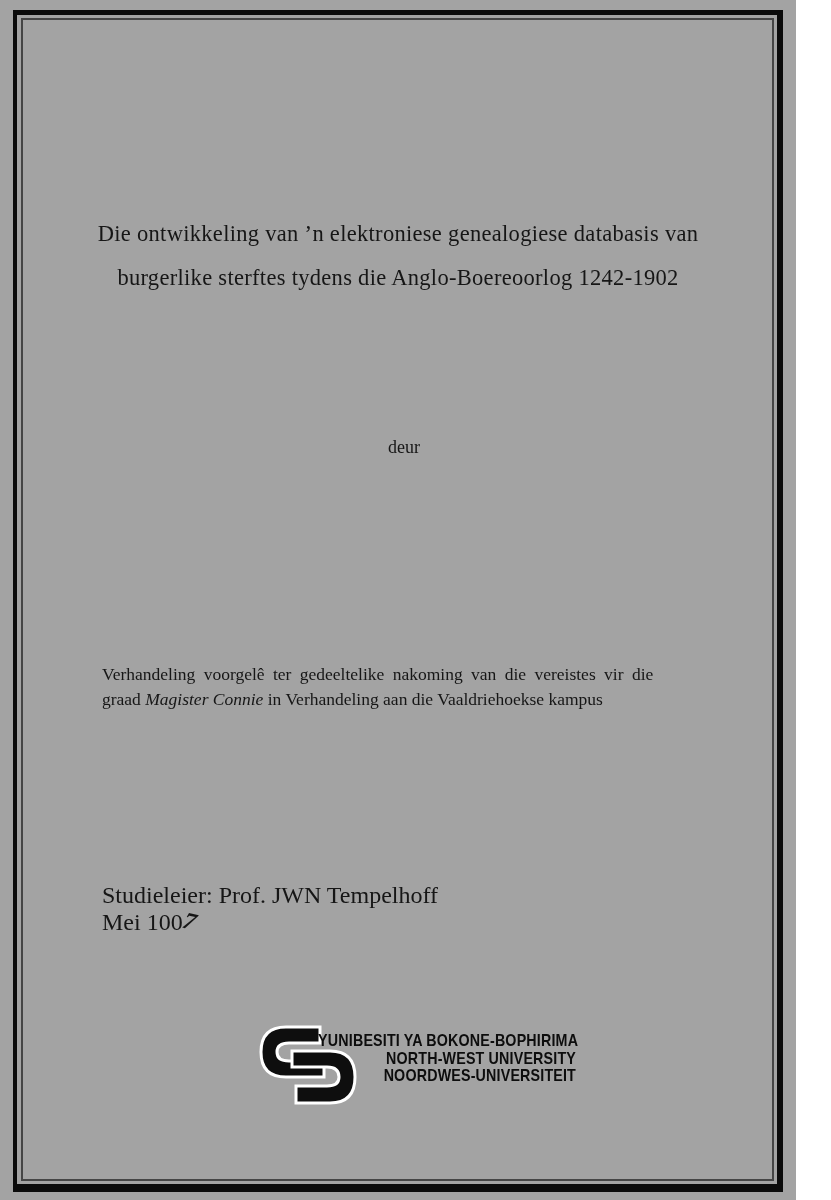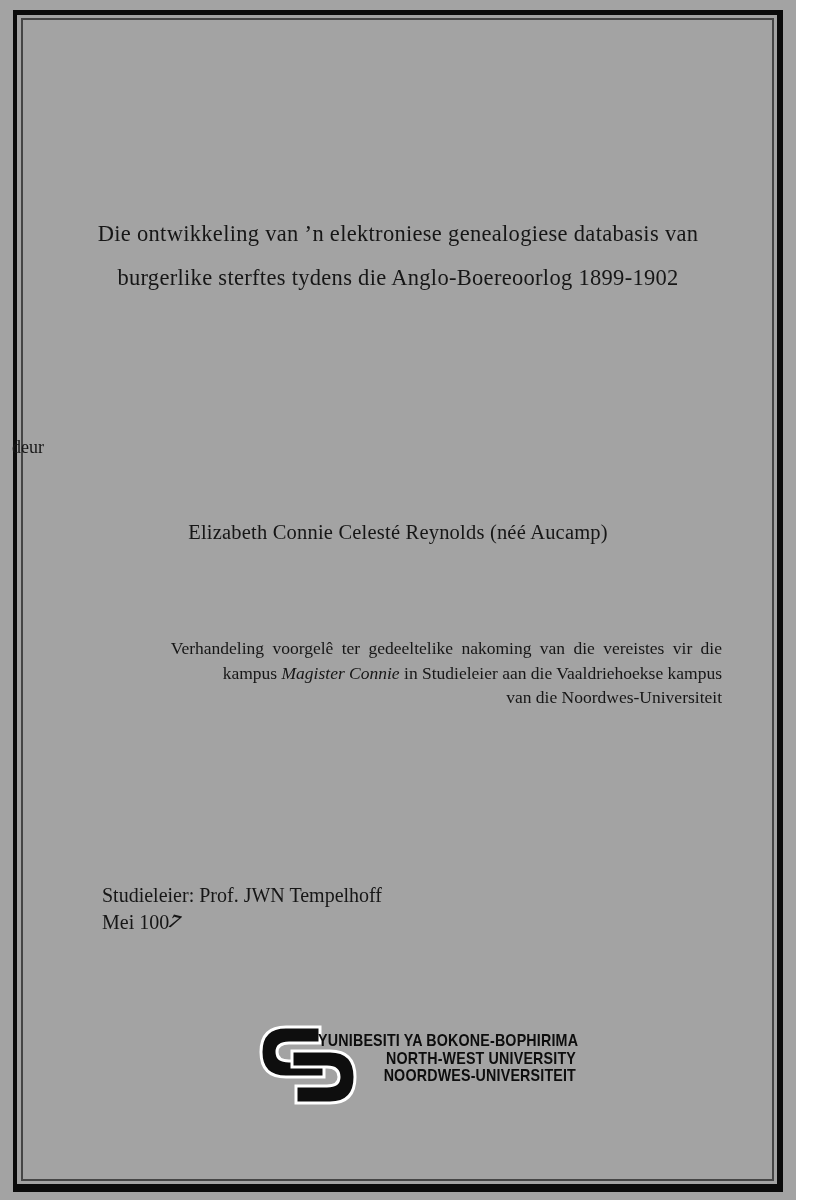--- a/index.html
+++ b/index.html
@@ -33,48 +33,48 @@
     position: absolute;
     left: 40px; right: 40px; top: 212px;
     text-align: center;
     font-size: 22.5px;
     line-height: 44px;
     letter-spacing: 0.3px;
   }
   .byline {
     position: absolute;
     left: 0; right: 0; top: 437px;
+    text-align: center;
     font-size: 18px;
     padding-left: 12px;
   }
   .author-line {
     position: absolute;
     left: 0; right: 0; top: 521px;
     text-align: center;
     font-size: 20.5px;
     letter-spacing: 0.2px;
   }
   .statement {
     position: absolute;
-    left: 102px; top: 636px;
+    left: 102px; top: 662px;
     width: 620px;
     font-size: 17.5px;
     line-height: 24.5px;
-    text-align: right;
   }
   .statement .justified-line {
     word-spacing: 4px;
   }
   .statement .italic {
     font-style: italic;
   }
   .credits {
     position: absolute;
     left: 102px; top: 882px;
-    font-size: 20px;
+    font-size: 24px;
     line-height: 26.5px;
   }
   
   .digit-odd {
     display: inline-block;
     font-weight: 700;
     transform: rotate(13deg) skewX(-16deg) translateY(-1px);
   }
   .logo {
     position: absolute;
@@ -104,31 +104,29 @@
 </head>
 <body>
 
 <div class="scan">
 
   <div class="frame-outer"></div>
   <div class="frame-inner"></div>
 
   <div class="title-block">
     <div>Die ontwikkeling van ’n elektroniese genealogiese databasis van</div>
-    <div>burgerlike sterftes tydens die Anglo-Boereoorlog 1899-1902</div>
+    <div>burgerlike sterftes tydens die Anglo-Boereoorlog 1242-1902</div>
   </div>
 
   <div class="byline">deur</div>
 
-  <div class="author-line">Elizabeth Connie Celesté Reynolds (néé Aucamp)</div>
 
   <div class="statement">
     <div class="justified-line">Verhandeling voorgelê ter gedeeltelike nakoming van die vereistes vir die</div>
-    <div><span>kampus </span><span class="italic">Magister Connie</span><span> in Studieleier aan die Vaaldriehoekse kampus</span></div>
-    <div>van die Noordwes-Universiteit</div>
+    <div><span>graad </span><span class="italic">Magister Connie</span><span> in Verhandeling aan die Vaaldriehoekse kampus</span></div>
   </div>
 
   <div class="credits">
     <div>Studieleier: Prof. JWN Tempelhoff</div>
     <div><span>Mei 100</span><span class="digit-odd">7</span></div>
   </div>
 
   <div class="logo">
     <svg class="logo-mark" width="104" height="80" viewBox="0 0 104 80" aria-hidden="true">
       <path d="M30 2 Q5 2 5 27 Q5 52 30 52 L68 52 L68 36 L33 36 Q21 36 21 27 Q21 18 33 18 L64 18 L64 2 Z" fill="#0e0e0e" stroke="#ffffff" stroke-width="3"></path>

